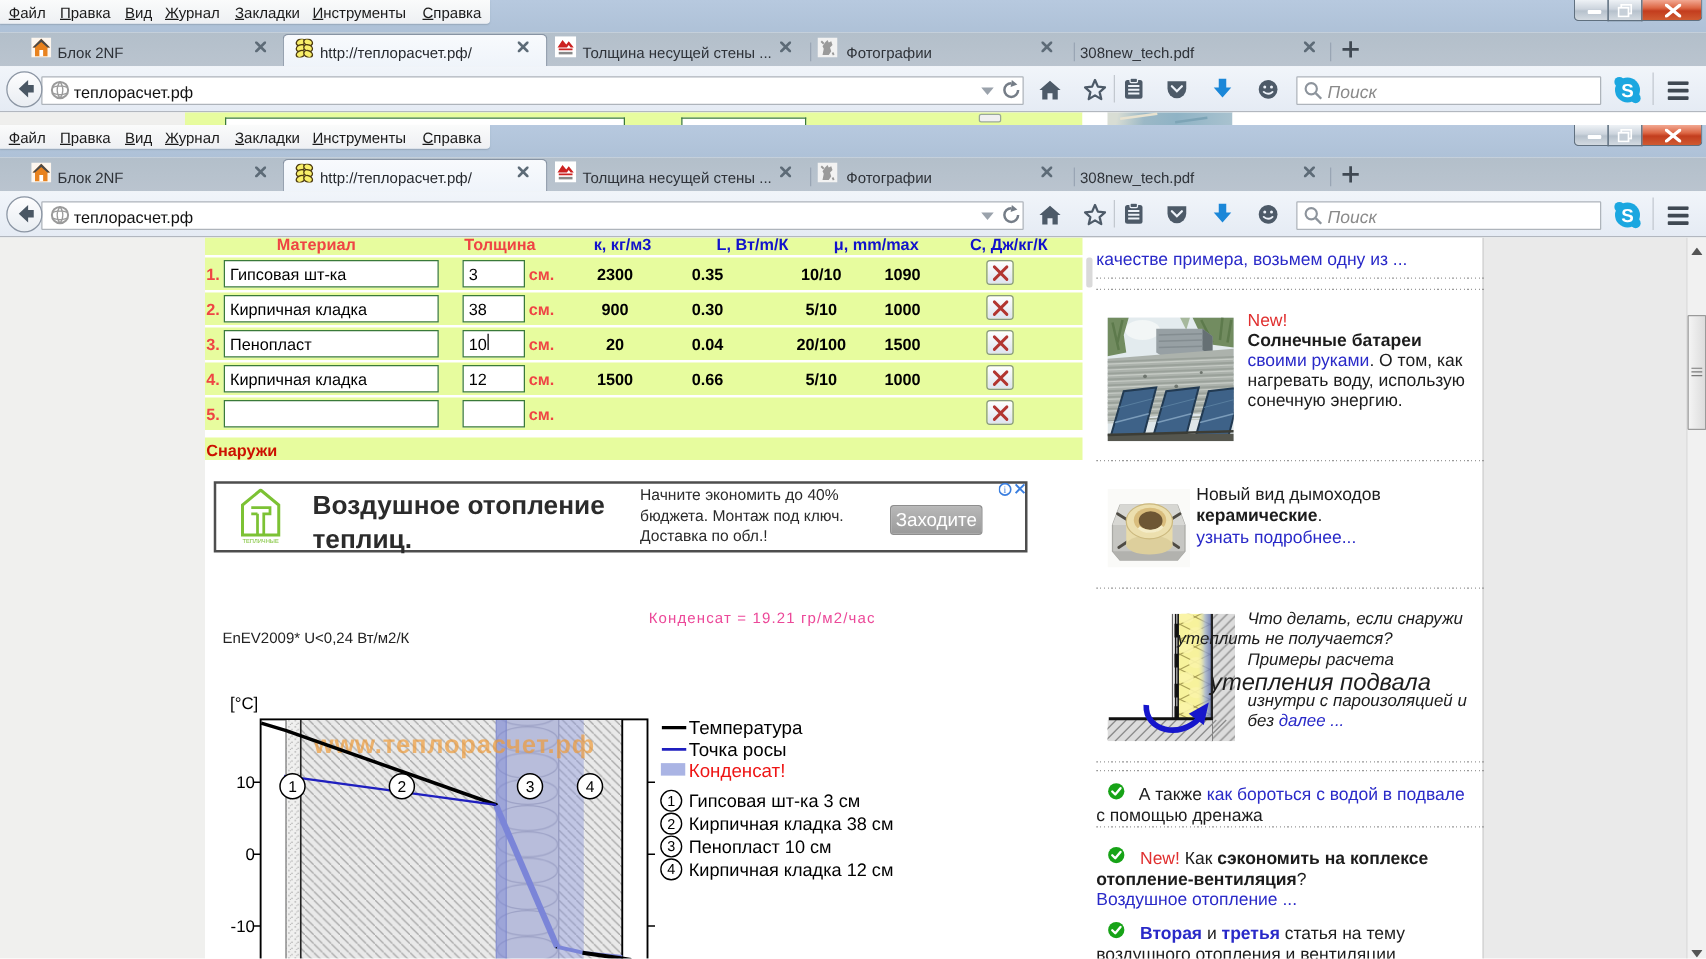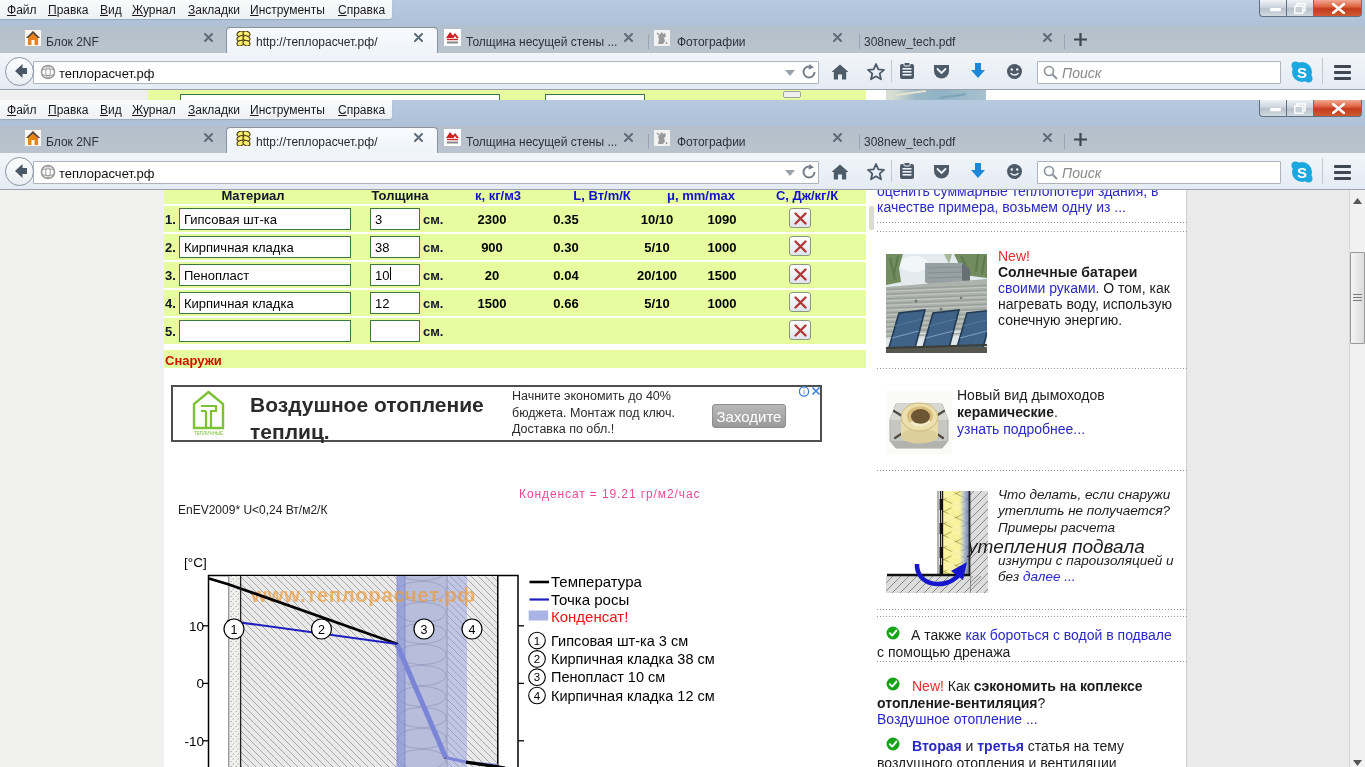--- a/index.html
+++ b/index.html
@@ -35,21 +35,21 @@
     background:linear-gradient(#fdfdfe,#e9edf2); border:1px solid #8b95a3; }
   .urltext { position:absolute; left:59px; top:66px; font-size:13px; color:#111; }
   .searchfield { position:absolute; left:1037px; top:61px; width:244px; height:23px;
     background:#fff; border:1px solid #aeb4bb; border-radius:1px; }
   .searchtext { position:absolute; left:1062px; top:65px; font-size:14px; font-style:italic; color:#8a8a8a; }
   .page { position:absolute; left:0; top:190px; width:1365px; height:577px; overflow:hidden; background:#fff;
     font-family:"Liberation Sans", sans-serif; }
   .trow { position:absolute; left:164px; width:702px; height:26px; background:#e7fc9e; }
   .tin { position:absolute; background:#fff; border:1px solid #3a7a3a; font-size:13px; color:#000; }
   .tin span { position:absolute; left:4px; top:3px; white-space:nowrap; }
-  .bld { font-weight:bold; font-size:13px; color:#0f172a; position:absolute; }
+  .bld { font-weight:bold; font-size:13px; color:#ef4444; position:absolute; }
   .val { position:absolute; font-weight:bold; font-size:13px; color:#000; text-align:center; width:80px; }
   .hdr { position:absolute; font-weight:bold; font-size:13px; color:#1212cc; text-align:center; width:110px; }
   .xbtn { position:absolute; left:789px; width:22px; height:20px; border:1px solid #88997e;
     border-radius:3px; background:linear-gradient(#ffffff,#dde3ee); }
   .sb { position:absolute; font-size:14px; color:#1c1c1c; white-space:nowrap; }
   .sb b { font-weight:bold; }
   .lnk { color:#2929c8; }
   .dots { position:absolute; left:877px; width:311px; height:1px;
     background-image:repeating-linear-gradient(90deg,#999 0 1px,transparent 1px 3px); }
 </style>
@@ -565,21 +565,20 @@
       <circle cx="377" cy="113.89999999999999" r="8.3" fill="#fff" stroke="#000" stroke-width="1.1"></circle>
       <text x="377" y="117.89999999999999" font-size="11.5" text-anchor="middle">2</text>
       <text x="391" y="118.89999999999999" font-size="14.5">Кирпичная кладка 38 см</text>
       <circle cx="377" cy="132.2" r="8.3" fill="#fff" stroke="#000" stroke-width="1.1"></circle>
       <text x="377" y="136.2" font-size="11.5" text-anchor="middle">3</text>
       <text x="391" y="137.2" font-size="14.5">Пенопласт 10 см</text>
       <circle cx="377" cy="150.5" r="8.3" fill="#fff" stroke="#000" stroke-width="1.1"></circle>
       <text x="377" y="154.5" font-size="11.5" text-anchor="middle">4</text>
       <text x="391" y="155.5" font-size="14.5">Кирпичная кладка 12 см</text>
     </svg>
-<div class="sb lnk" style="left:877px;top:-7px">оценить суммарные теплопотери здания, в</div>
     <div class="sb lnk" style="left:877px;top:9px">качестве примера, возьмем одну из ...</div>
     <div class="dots" style="top:32px"></div>
     <div class="dots" style="top:41px"></div>
     <svg class="abs" style="left:886px;top:64px" width="101" height="99" viewBox="0 0 101 99" xmlns="http://www.w3.org/2000/svg">
       <rect width="101" height="99" fill="#dfe7ea"></rect>
       <rect width="101" height="36" fill="#e3ebee"></rect>
       <ellipse cx="28" cy="10" rx="14" ry="8" fill="#f2f6f6"></ellipse>
       <path d="M0 0 L17 0 L13 14 L15 28 L0 31 Z" fill="#728c60"></path>
       <path d="M4 4 L9 26 M12 2 L8 20" stroke="#5d7a4c" stroke-width="2"></path>
       <path d="M68 0 L101 0 L101 24 L78 21 Z" fill="#728c60"></path>
@@ -701,21 +700,21 @@
       <path d="M46 102 L63 85" stroke="#8a8a8a" stroke-width="1"></path>
       <path d="M54 102 L71 85" stroke="#8a8a8a" stroke-width="1"></path>
       <path d="M62 102 L79 85" stroke="#8a8a8a" stroke-width="1"></path>
       <path d="M70 102 L87 85" stroke="#8a8a8a" stroke-width="1"></path>
       <path d="M78 102 L95 85" stroke="#8a8a8a" stroke-width="1"></path>
       <path d="M1 84 L84 84" stroke="#111" stroke-width="2.4"></path>
       <path d="M31 73 C30 94 58 100 73 84" fill="none" stroke="#1616cc" stroke-width="4.5"></path>
       <path d="M65 80 L81 71 L77 89 Z" fill="#1616cc"></path>
     </svg>
     <div class="sb" style="left:998px;top:297px;font-style:italic;font-size:13.5px;">Что делать, если снаружи</div>
-    <div class="sb" style="left:998px;top:313px;font-style:italic;font-size:13.5px;">утеплить не получается?</div>
+    <div class="sb" style="left:942px;top:313px;font-style:italic;font-size:13.5px;">утеплить не получается?</div>
     <div class="sb" style="left:998px;top:330px;font-style:italic;font-size:13.5px;">Примеры расчета</div>
     <div class="sb" style="left:968px;top:346px;font-style:italic;font-size:19px;">утепления подвала</div>
     <div class="sb" style="left:998px;top:363px;font-style:italic;font-size:13.5px;">изнутри с пароизоляцией и</div>
     <div class="sb" style="left:998px;top:379px;font-style:italic;font-size:13.5px;">без <span class="lnk">далее ...</span></div>
     <div class="dots" style="top:419px"></div>
     <div class="dots" style="top:426px"></div>
     <svg class="abs" style="left:886px;top:436px" width="14" height="14" viewBox="0 0 14 14" xmlns="http://www.w3.org/2000/svg">
       <circle cx="7" cy="7" r="6.5" fill="#17a317"></circle>
       <path d="M3.8 7.2 L6.2 9.6 L10.4 4.6" fill="none" stroke="#fff" stroke-width="1.9" stroke-linecap="round" stroke-linejoin="round"></path>
     </svg>

